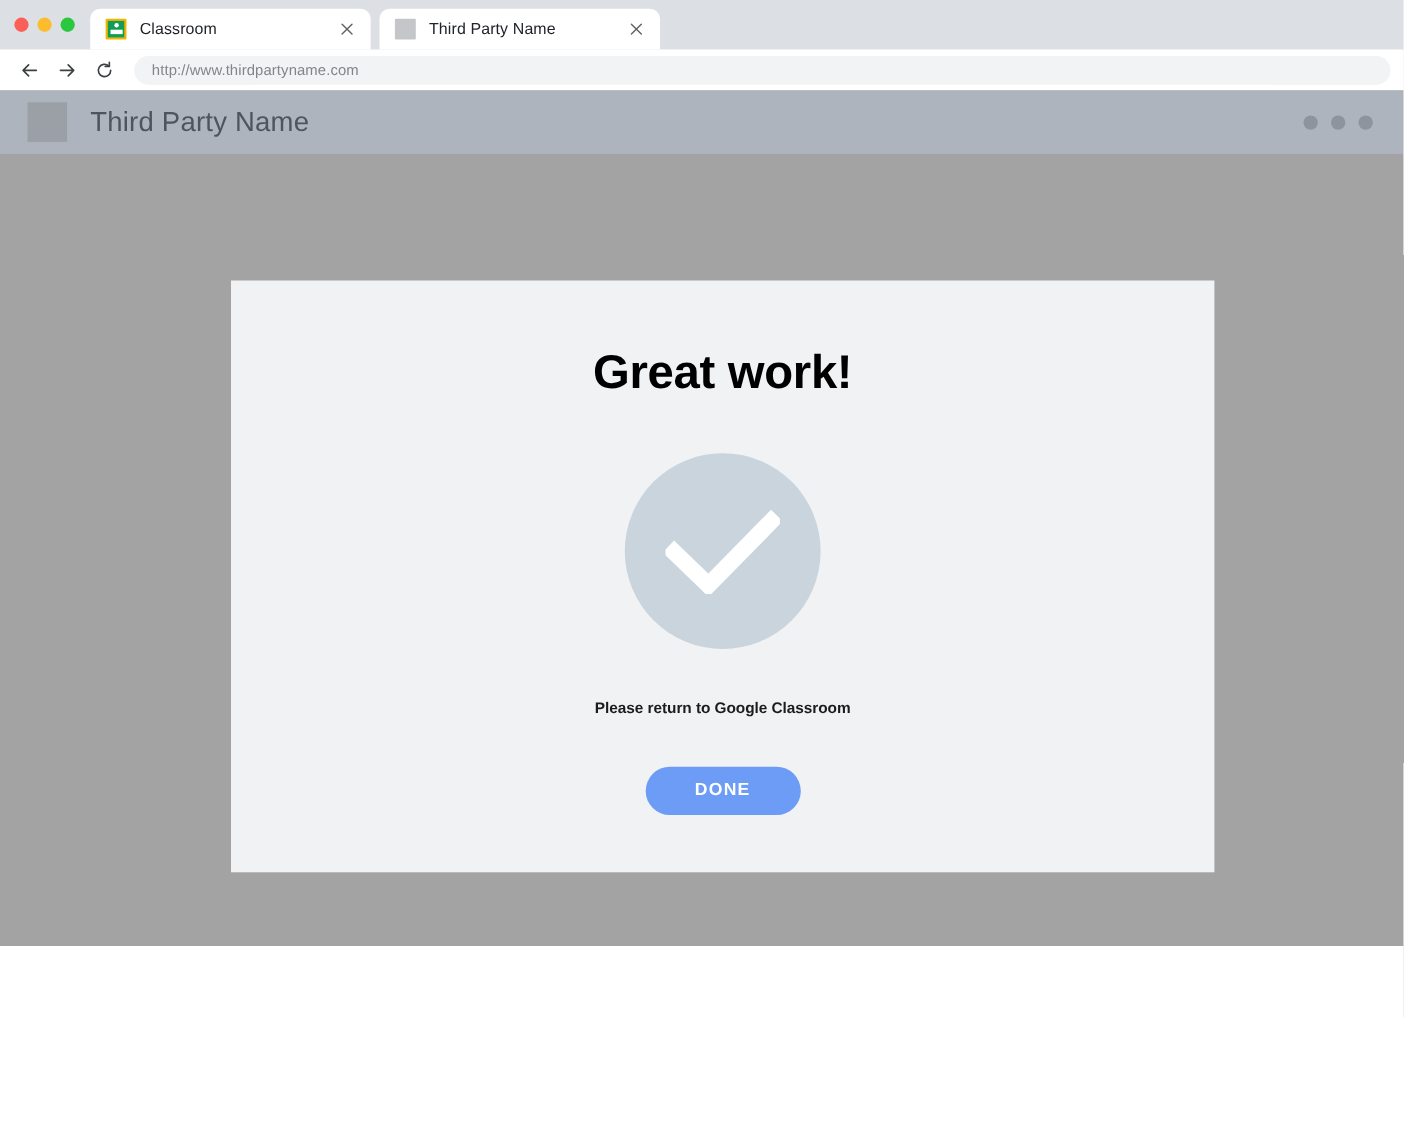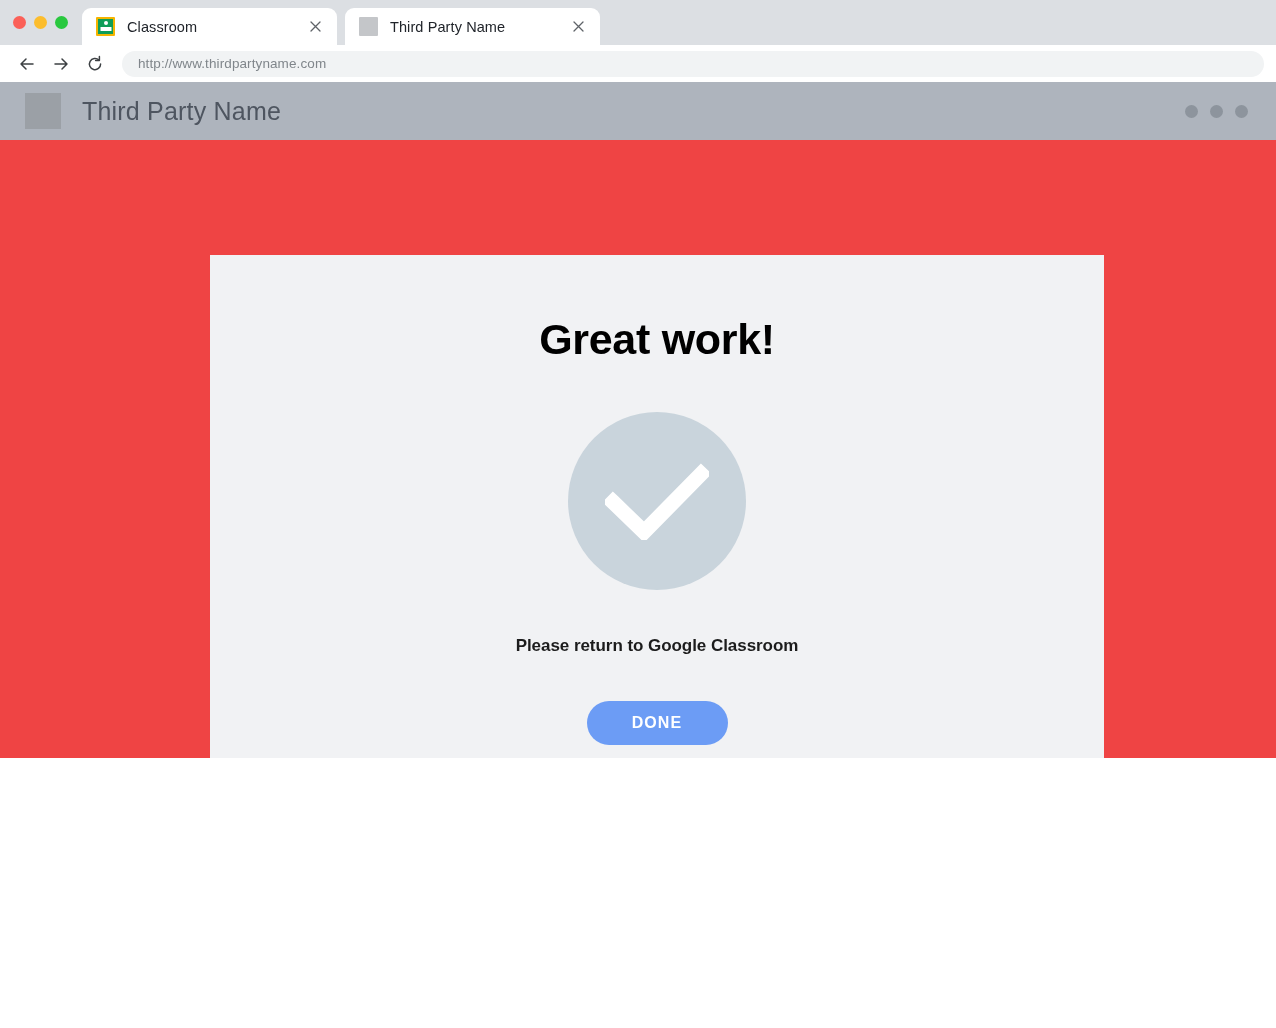--- a/index.html
+++ b/index.html
@@ -8,21 +8,21 @@
     width: 1276px;
     height: 1028px;
     overflow: hidden;
     font-family: "Liberation Sans", sans-serif;
     background: #ffffff;
   }
 
   
   .browser {
     width: 1276px;
-    height: 758px;
+    height: 860px;
     display: flex;
     flex-direction: column;
     background: #ffffff;
   }
 
   .tabstrip {
     height: 45px;
     background: #dcdfe3;
     display: flex;
     align-items: flex-end;
@@ -182,21 +182,21 @@
   }
   .header-menu .dot {
     width: 13px; height: 13px; border-radius: 50%;
     background: #8d949d;
     display: block;
   }
 
   .page-body {
     flex: 1;
     position: relative;
-    background: #ef4444;
+    background: #a3a3a3;
     text-decoration: underline;
   }
 
   .card {
     position: absolute;
     left: 210px;
     top: 115px;
     width: 894px;
     height: 538px;
     background: #f1f2f4;
@@ -220,21 +220,21 @@
     border-radius: 50%;
     background: #c9d4dc;
     display: flex;
     align-items: center;
     justify-content: center;
   }
   .check-circle svg { display: block; }
 
   .card-msg {
     margin-top: 43px;
-    font-size: 17px;
+    font-size: 14px;
     font-weight: 700;
     color: #1c1c1c;
     text-align: center;
     line-height: 1.48;
     letter-spacing: -0.05px;
   }
 
   .done-button {
     margin-top: 43px;
     width: 141px;

